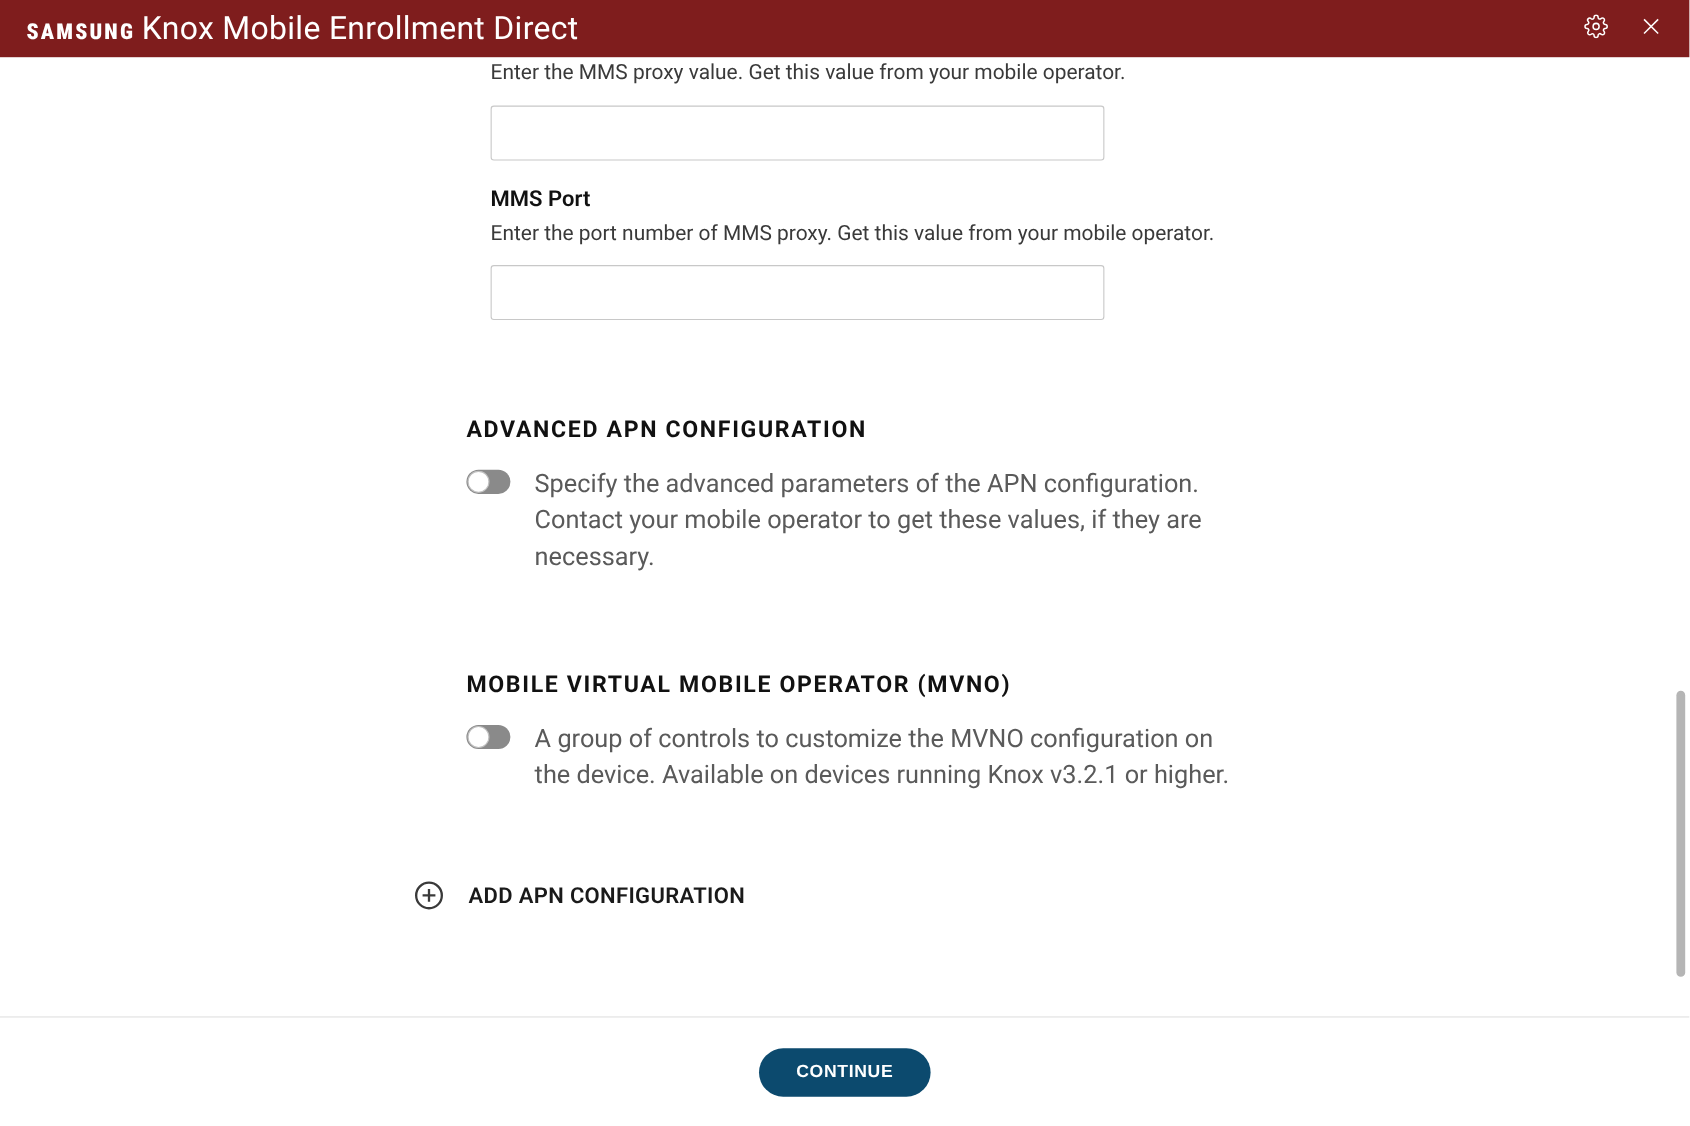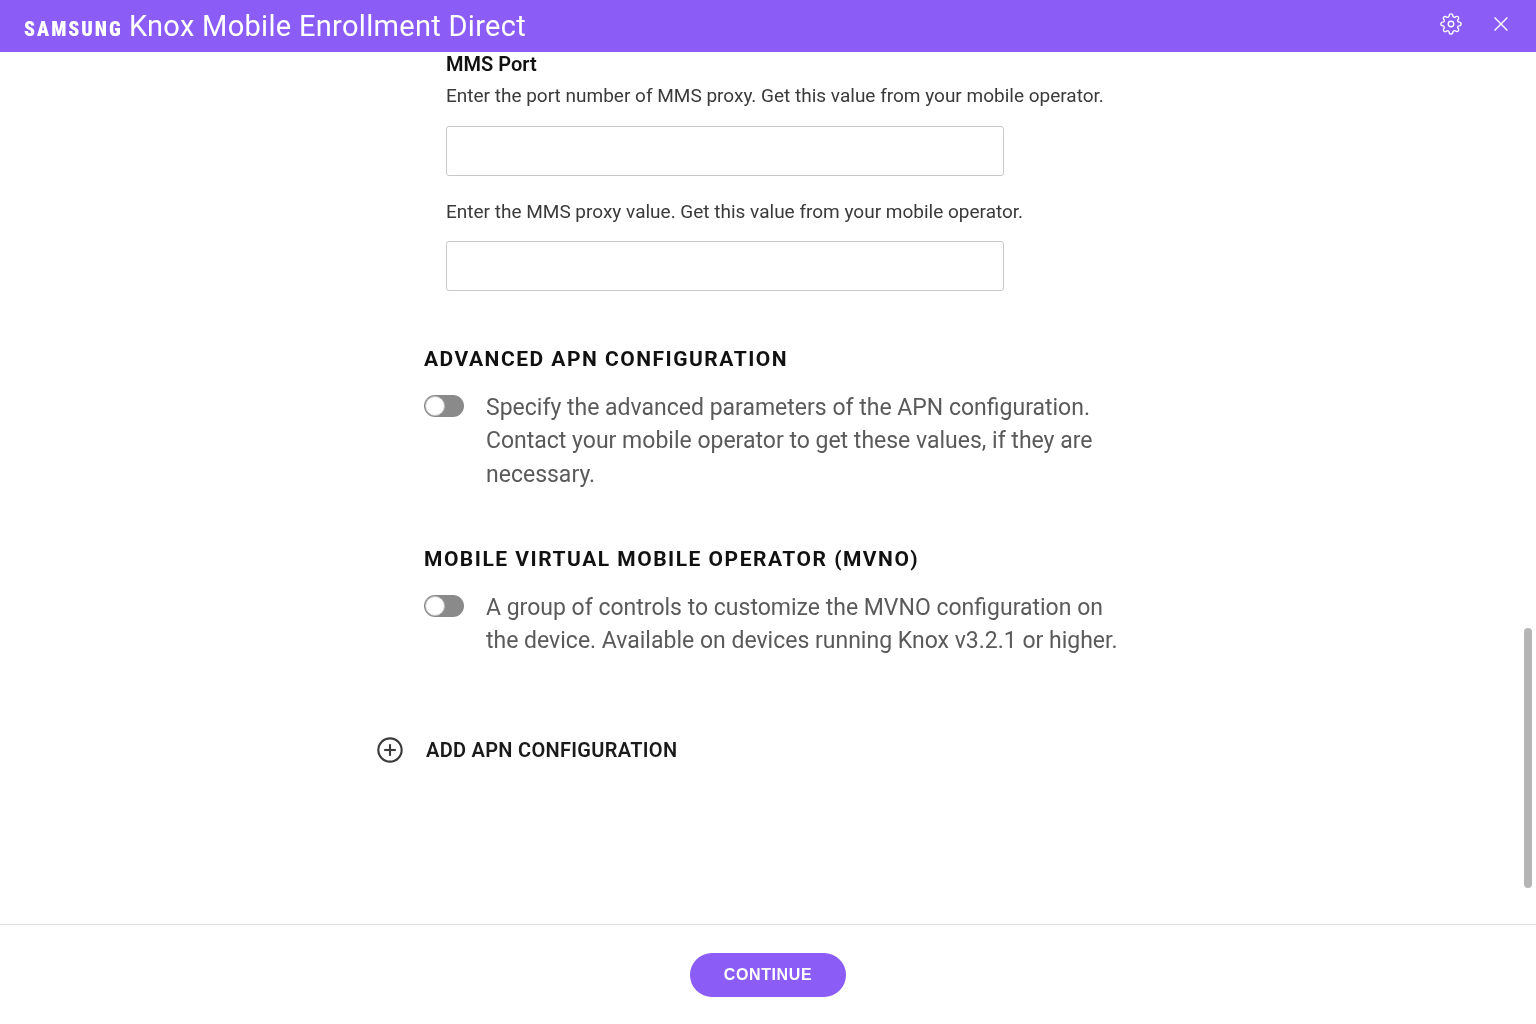--- a/index.html
+++ b/index.html
@@ -5,21 +5,21 @@
     * { box-sizing: border-box; margin: 0; padding: 0; }
     body {
       font-family: -apple-system, BlinkMacSystemFont, "Segoe UI", Roboto, Arial, sans-serif;
       background: #ffffff;
       width: 1536px;
       height: 1024px;
       overflow: hidden;
       position: relative;
     }
     .header {
-      background: #8b5cf6;
+      background: #7f1d1d;
       height: 52px;
       width: 100%;
       display: flex;
       align-items: center;
       justify-content: space-between;
       padding: 0 24px;
     }
     .header-left {
       display: flex;
       align-items: baseline;
@@ -84,21 +84,21 @@
       border-radius: 3px;
       font-size: 18px;
       padding: 0 14px;
       background: #fff;
     }
     .section-heading {
       font-size: 21px;
       font-weight: 700;
       letter-spacing: 1.5px;
       color: #111;
-      margin-top: 56px;
+      margin-top: 88px;
       margin-bottom: 20px;
     }
     #section-advanced { margin-left: -22px; }
     #section-mvno     { margin-left: -22px; }
     .toggle-row {
       display: flex;
       align-items: flex-start;
       gap: 22px;
       margin-left: -22px;
     }
@@ -158,21 +158,21 @@
       right: 0;
       bottom: 0;
       height: 100px;
       border-top: 1px solid #e0e0e0;
       display: flex;
       align-items: center;
       justify-content: center;
       background: #ffffff;
     }
     .continue-btn {
-      background: #8b5cf6;
+      background: #0c4a6e;
       color: #fff;
       border: none;
       border-radius: 24px;
       height: 44px;
       padding: 0 34px;
       font-size: 16px;
       font-weight: 700;
       letter-spacing: 0.6px;
       cursor: pointer;
     }
@@ -207,27 +207,27 @@
           <line x1="19" y1="5" x2="5" y2="19"></line>
         </svg>
     </span>
   </div>
 </div>
 
 <div class="content-area">
   <div class="form-wrap">
 
     <div class="field-block">
+      <div class="field-desc">Enter the MMS proxy value. Get this value from your mobile operator.</div>
+      <input type="text" class="text-input" value="" style="">
+    </div>
+
+    <div class="field-block">
       <div class="field-label">MMS Port</div>
       <div class="field-desc">Enter the port number of MMS proxy. Get this value from your mobile operator.</div>
-      <input type="text" class="text-input" value="" style="">
-    </div>
-
-    <div class="field-block">
-      <div class="field-desc">Enter the MMS proxy value. Get this value from your mobile operator.</div>
       <input type="text" class="text-input" value="" style="">
     </div>
 
     <div id="section-advanced" class="section-heading">ADVANCED APN CONFIGURATION</div>
     <div class="toggle-row">
       <div class="toggle">
         <div class="track"></div>
         <div class="knob"></div>
       </div>
       <div class="toggle-desc">Specify the advanced parameters of the APN configuration. Contact your mobile operator to get these values, if they are necessary.</div>

